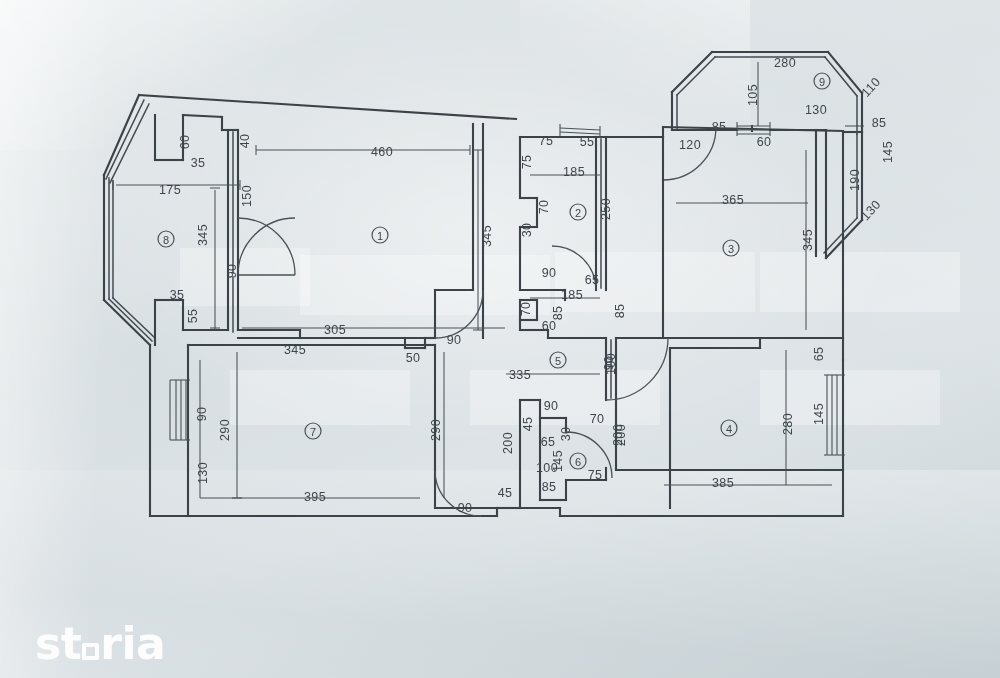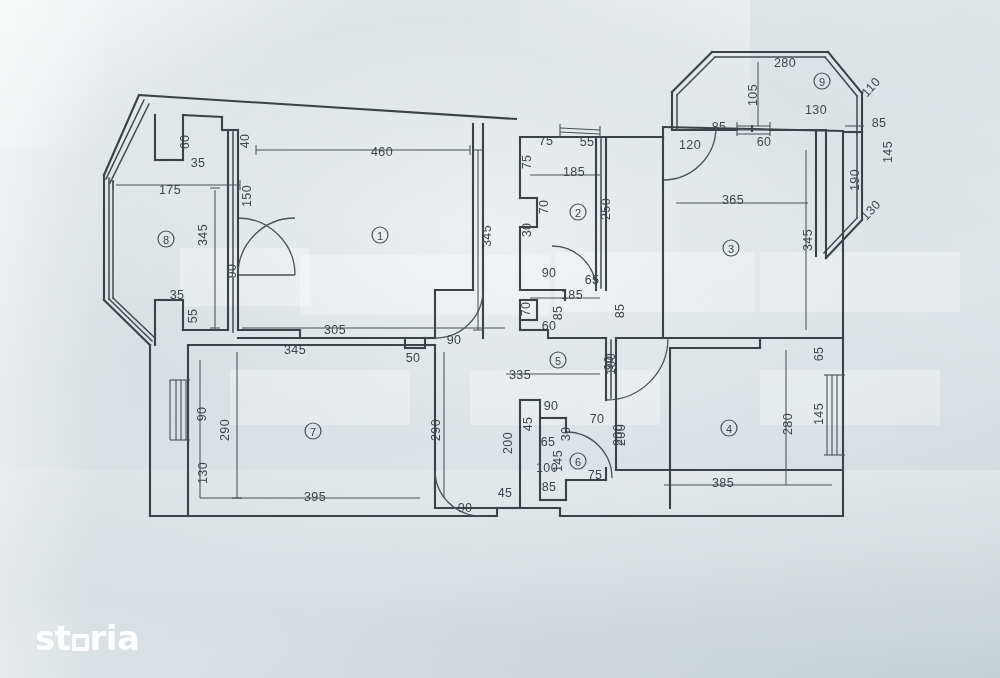--- a/index.html
+++ b/index.html
@@ -48,21 +48,21 @@
   svg#plan text.dimtext{fill:#3e464b;}
   svg#plan text.roomnum{
     font-family:"Liberation Sans", sans-serif;
     font-size:11px;fill:#3e464b;text-anchor:middle;dominant-baseline:central;
   }
   svg#plan circle.roomcirc{fill:none;stroke:#4a5257;stroke-width:1.2;}
 
   .logo{
     position:absolute;left:35px;top:618px;
     font-family:"DejaVu Sans", sans-serif;
-    font-size:34px;font-weight:700;letter-spacing:-0.5px;
+    font-size:44px;font-weight:700;letter-spacing:-0.5px;
     color:#ffffff;opacity:.95;
     user-select:none;
   }
   .logo .o{
     display:inline-block;width:17px;height:17px;
     border:4px solid #ffffff;border-radius:2px;
     vertical-align:-1px;margin:0 1px;box-sizing:border-box;
   }
 </style>
 </head>

